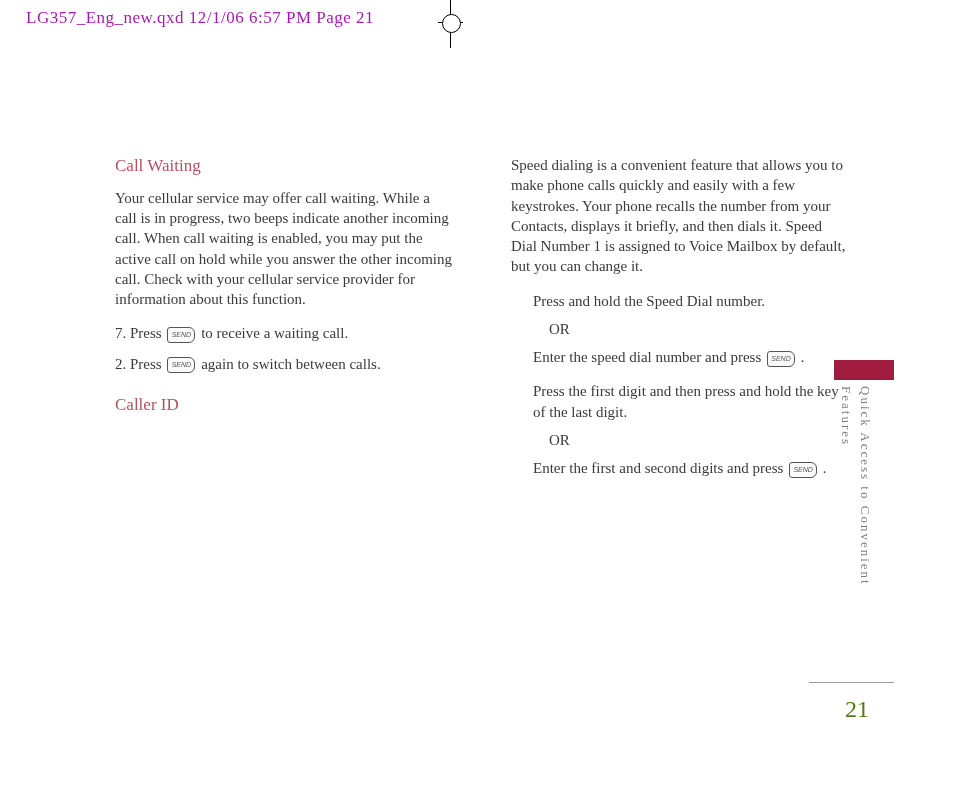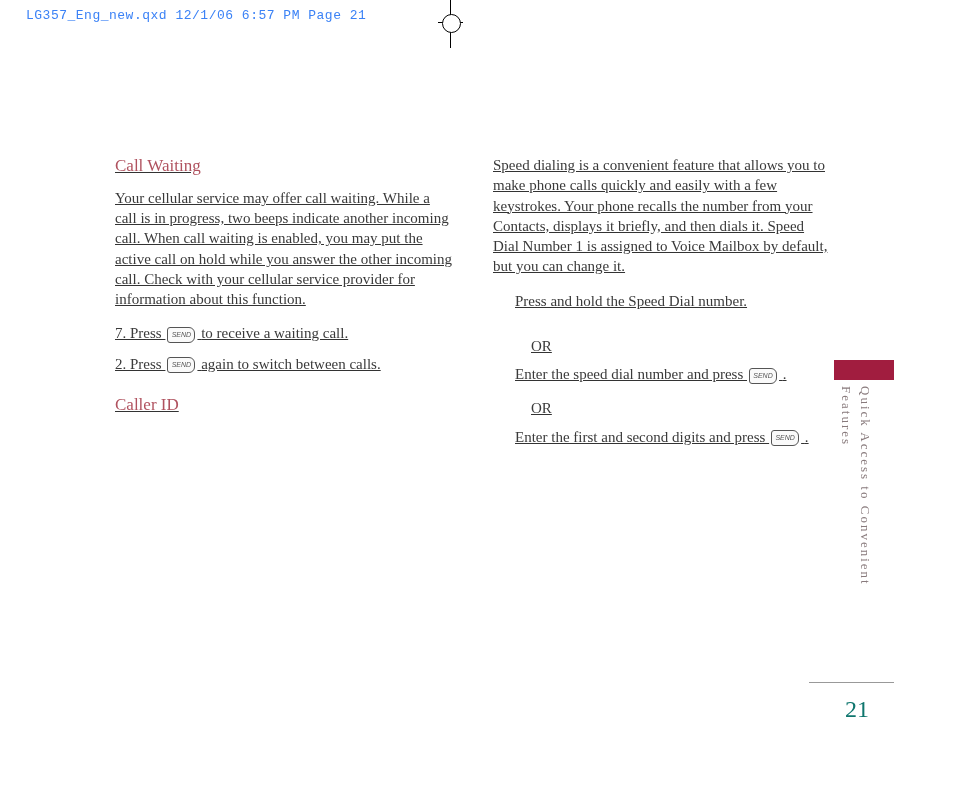--- a/index.html
+++ b/index.html
@@ -9,23 +9,23 @@
     height: 793px;
     font-family: Georgia, 'Times New Roman', serif;
     background: #fff;
     position: relative;
     color: #333;
   }
   .crop-header {
     position: absolute;
     top: 8px;
     left: 26px;
-    font-family: Liberation Mono, monospace;
-    font-size: 13px;
-    color: #3b82f6;
+    font-family: Liberation Serif, serif;
+    font-size: 17px;
+    color: #a21caf;
     letter-spacing: 0.5px;
   }
   .crop-mark {
     position: absolute;
     top: 0;
     left: 438px;
   }
   .crop-mark .v {
     position: absolute;
     top: 0; left: 12px;
@@ -48,22 +48,21 @@
   }
   .page {
     position: absolute;
     top: 155px;
     left: 115px;
     right: 60px;
     bottom: 40px;
   }
   .columns {
     display: flex;
-    gap: 38px;
-    text-decoration: underline;
+    gap: 56px;
   }
   .col {
     width: 340px;
     font-size: 15px;
     line-height: 1.35;
     color: #3a3a3a;
   }
   .heading {
     color: #b0525f;
     font-size: 17px;
@@ -132,21 +131,21 @@
     right: 0;
     bottom: 70px;
     width: 85px;
     border-top: 1px solid #999;
   }
   .page-num {
     position: absolute;
     right: 25px;
     bottom: 30px;
     font-size: 24px;
-    color: #0f766e;
+    color: #4d7c0f;
     font-family: Georgia, serif;
   }
 </style>
 </head>
 <body>
 
 <div class="crop-header">LG357_Eng_new.qxd  12/1/06  6:57 PM  Page 21</div>
 <div class="crop-mark">
   <div class="v"></div>
     <div class="h"></div>
@@ -169,30 +168,31 @@
         <span> again to switch between calls.</span>
       </div>
 
       <div class="heading" style="margin-top:20px;">Caller ID</div>
     </div>
 
     <div class="col">
       <div class="para">Speed dialing is a convenient feature that allows you to make phone calls quickly and easily with a few keystrokes. Your phone recalls the number from your Contacts, displays it briefly, and then dials it. Speed Dial Number 1 is assigned to Voice Mailbox by default, but you can change it.</div>
 
       <div class="indent">
-        <div class="para" style="margin-bottom:25px;">Press and hold the Speed Dial number.</div>
+        <div class="para" style="margin-bottom:8px;">Press and hold the Speed Dial number.</div>
         <div class="or">OR</div>
         <div class="para">
           <span>Enter the speed dial number and press </span>
           <span class="send-icon">SEND</span>
           <span>.</span>
         </div>
       </div>
 
       <div class="indent">
+        <div class="para" style="margin-bottom:8px;">Press the first digit and then press and hold the key of the last digit.</div>
         <div class="or">OR</div>
         <div class="para">
           <span>Enter the first and second digits and press </span>
           <span class="send-icon">SEND</span>
           <span>.</span>
         </div>
       </div>
     </div>
   </div>
 

